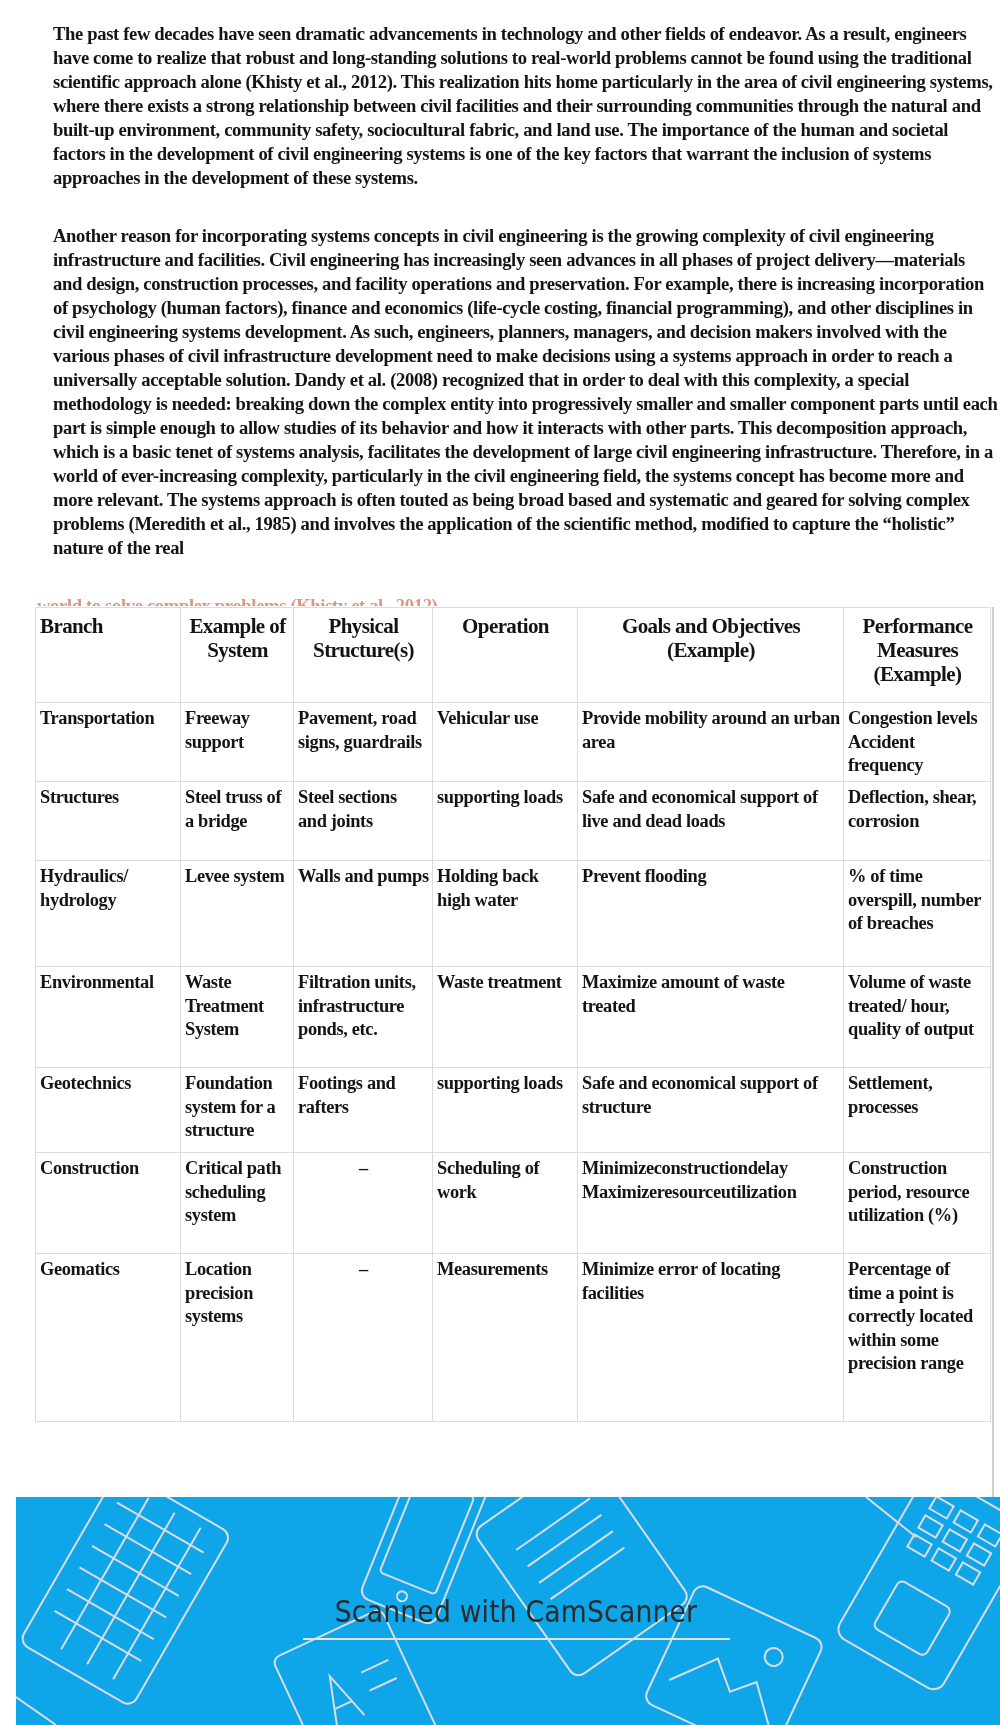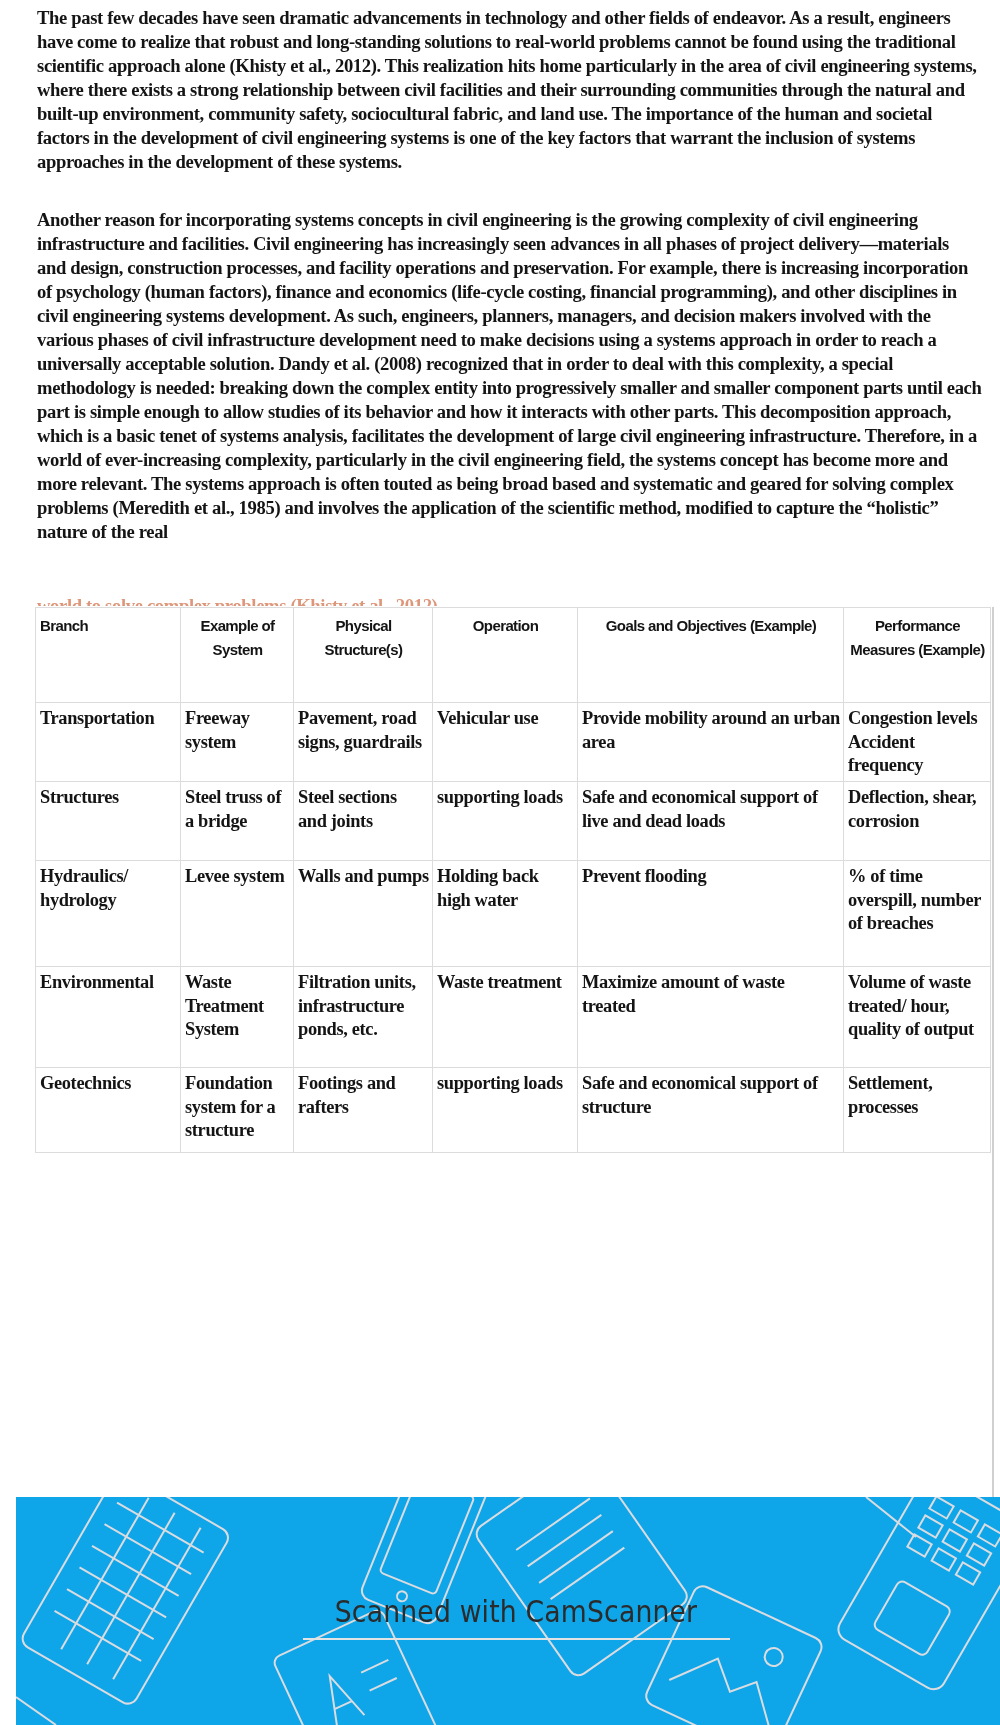--- a/index.html
+++ b/index.html
@@ -20,21 +20,21 @@
       background: #ffffff;
     }
     .para {
       position: absolute;
       left: 37px;
       width: 945px;
       font-size: 18.6px;
       line-height: 24px;
       letter-spacing: -0.35px;
       font-weight: bold;
-      margin: 0;
+      margin: 16px;
       text-align: left;
     }
     #p1 { top: 6px; }
     #p2 { top: 208px; }
     .cutline {
       position: absolute;
       left: 37px;
       top: 590px;
       width: 480px;
       height: 16px;
@@ -61,22 +61,22 @@
       letter-spacing: -0.35px;
     }
     table.grid th, table.grid td {
       border: 1px solid #dcdcdc;
       vertical-align: top;
       padding: 4px 3px 2px 4px;
       text-align: left;
       font-weight: bold;
     }
     table.grid th {
-      font-family: Liberation Sans, sans-serif;
-      font-size: 15px;
+      font-family: Liberation Serif, serif;
+      font-size: 21px;
       line-height: 24px;
       font-weight: bold;
       letter-spacing: -0.6px;
       height: 86px;
       padding-top: 6px;
     }
     table.grid th.center { text-align: center; }
     table.grid td.center { text-align: center; }
     table.grid tr.r-transport td { height: 72px; }
     table.grid tr.r-structures td { height: 72px; }
@@ -146,21 +146,21 @@
         <th class="center">Example of System</th>
         <th class="center">Physical Structure(s)</th>
         <th class="center">Operation</th>
         <th class="center">Goals and Objectives (Example)</th>
         <th class="center">Performance Measures (Example)</th>
       </tr>
     </thead>
     <tbody>
       <tr class="r-transport">
         <td>Transportation</td>
-        <td>Freeway system</td>
+        <td>Freeway support</td>
         <td>Pavement, road signs, guardrails</td>
         <td>Vehicular use</td>
         <td>Provide mobility around an urban area</td>
         <td>Congestion levels Accident frequency</td>
       </tr>
       <tr class="r-structures">
         <td>Structures</td>
         <td>Steel truss of a bridge</td>
         <td>Steel sections and joints</td>
         <td>supporting loads</td>
@@ -183,20 +183,36 @@
         <td>Maximize amount of waste treated</td>
         <td>Volume of waste treated/ hour, quality of output</td>
       </tr>
       <tr class="r-geotech">
         <td>Geotechnics</td>
         <td>Foundation system for a structure</td>
         <td>Footings and rafters</td>
         <td>supporting loads</td>
         <td>Safe and economical support of structure</td>
         <td>Settlement, processes</td>
+      </tr>
+      <tr class="r-construction">
+        <td>Construction</td>
+        <td>Critical path scheduling system</td>
+        <td class="center">–</td>
+        <td>Scheduling of work</td>
+        <td>Minimizeconstructiondelay Maximizeresourceutilization</td>
+        <td>Construction period, resource utilization (%)</td>
+      </tr>
+      <tr class="r-geomatics">
+        <td>Geomatics</td>
+        <td>Location precision systems</td>
+        <td class="center">–</td>
+        <td>Measurements</td>
+        <td>Minimize error of locating facilities</td>
+        <td>Percentage of time a point is correctly located within some precision range</td>
       </tr>
     </tbody>
   </table>
   <div class="right-edge"></div>
 </div>
 
 <div class="footer">
   <svg class="bg" width="1000" height="228" viewBox="0 0 1000 228">
     <g fill="none" stroke="#dadcdf" stroke-width="2">
 

